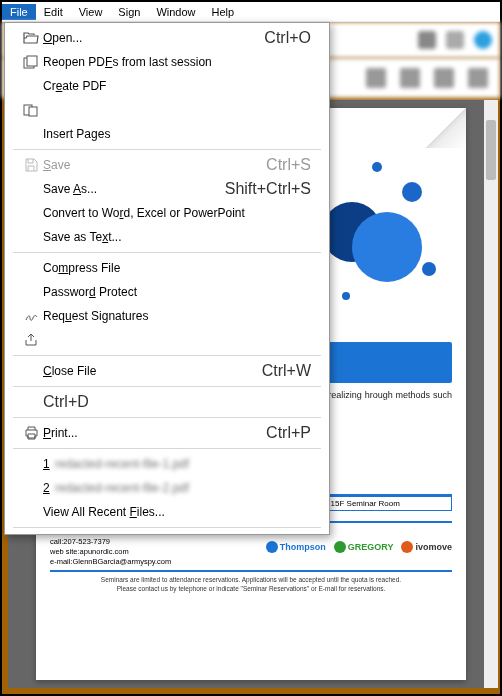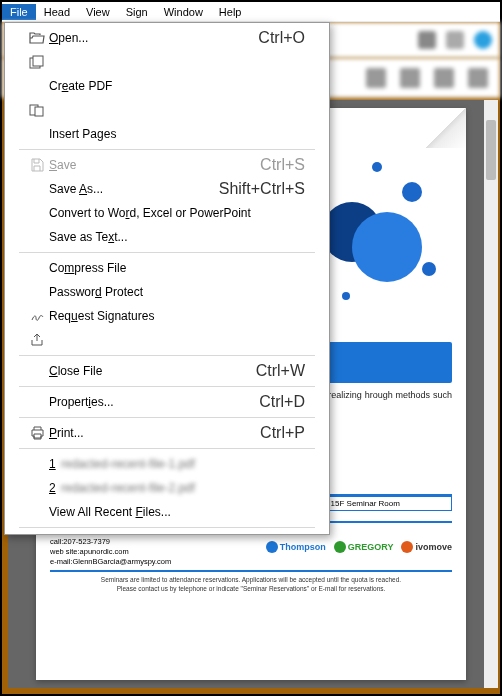--- a/index.html
+++ b/index.html
@@ -36,40 +36,40 @@
   .venue-row { display: flex; gap: 8px; margin-top: 8px; }
   .venue { flex: 1; border: 1px solid #1b74d4; border-top: 3px solid #1b74d4; padding: 2px 4px; font-size: 8px; position:relative; }
   .contact-row { display: flex; align-items: center; margin-top: 10px; border-top: 2px solid #1b74d4; border-bottom: 2px solid #1b74d4; padding: 4px 0; gap:6px; }
   .contact { font-size: 7.5px; line-height: 1.3; flex:1; }
   .contact .hd { color: #1b74d4; font-weight: bold; }
   .sponsors { display: flex; gap: 8px; align-items: flex-start; font-size: 9px; font-weight: bold; }
   .sponsors .sp { display:flex; align-items:center; gap:2px; }
   .sponsors .sp .ico { width:12px; height:12px; border-radius:50%; }
   .footnote { font-size: 6.5px; text-align: center; color: #333; margin-top: 4px; line-height:1.3; }
   
-  .dropdown { position: absolute; top: 20px; left: 2px; width: 326px; background: #fff; border: 1px solid #999; box-shadow: 2px 3px 8px rgba(0,0,0,.35); z-index: 100; padding: 3px 12px; }
+  .dropdown { position: absolute; top: 20px; left: 2px; width: 326px; background: #fff; border: 1px solid #999; box-shadow: 2px 3px 8px rgba(0,0,0,.35); z-index: 100; padding: 3px 6px; }
   .dropdown .row { display: flex; align-items: center; height: 24px; padding: 0 12px 0 8px; font-size: 12px; color: #000; cursor: default; }
   .dropdown .row.disabled { color: #9a9a9a; }
   .dropdown .row .icon-slot { width: 24px; display: flex; justify-content: center; color: #555; }
   .dropdown .row.disabled .icon-slot { color:#bbb;}
   .dropdown .row .label { flex: 1; }
   .dropdown .row .label .ul { text-decoration: underline; }
   .dropdown .row .shortcut { color: #333; font-size: 16px; }
   .dropdown .row.disabled .shortcut { color:#9a9a9a; }
   .dropdown .sep { height: 1px; background: #d8d8d8; margin: 3px 2px; }
   .dropdown .row.recent .label { filter: blur(2px); color:#777; }
   .highlight-box { position: absolute; border: 2px solid #e00000; border-radius: 6px; pointer-events: none; }
 </style>
 </head>
 <body>
 
 <div class="window">
   <div class="menubar">
     <div class="mitem active">File</div>
-    <div class="mitem">Head</div>
+    <div class="mitem">Edit</div>
     <div class="mitem">View</div>
     <div class="mitem">Sign</div>
     <div class="mitem">Window</div>
     <div class="mitem">Help</div>
   </div>
 
   <div class="toolbar1">
     <div class="ticon"></div>
     <div class="ticon bell"></div>
     <div class="ticon avatar"></div>
@@ -152,20 +152,21 @@
       <span class="label"><span></span><span class="ul">O</span><span>pen...</span></span>
       <span class="shortcut">Ctrl+O</span>
     </div>
     <div class="row">
       <span class="icon-slot">
           <svg width="16" height="14" viewBox="0 0 16 14">
             <rect x="1" y="3" width="10" height="10" fill="none" stroke="currentColor"></rect>
             <rect x="4" y="1" width="10" height="10" fill="#fff" stroke="currentColor"></rect>
           </svg>
         </span>
+      <span class="label"><span>Reopen PD</span><span class="ul">F</span><span>s from last session</span></span>
     </div>
     <div class="row">
       <span class="icon-slot"></span>
       <span class="label"><span>Cr</span><span class="ul">e</span><span>ate PDF</span></span>
     </div>
     <div class="row">
       <span class="icon-slot">
           <svg width="16" height="14" viewBox="0 0 16 14">
             <rect x="1" y="2" width="8" height="10" fill="none" stroke="currentColor"></rect>
             <rect x="6" y="4" width="8" height="9" fill="#fff" stroke="currentColor"></rect>
@@ -225,21 +226,20 @@
     </div>
     <div class="sep"></div>
     <div class="row">
       <span class="icon-slot"></span>
       <span class="label"><span></span><span class="ul">C</span><span>lose File</span></span>
       <span class="shortcut">Ctrl+W</span>
     </div>
     <div class="sep"></div>
     <div class="row">
       <span class="icon-slot"></span>
-      <span class="label"><span>Propert</span><span class="ul">i</span><span>es...</span></span>
       <span class="shortcut">Ctrl+D</span>
     </div>
     <div class="sep"></div>
     <div class="row">
       <span class="icon-slot">
           <svg width="15" height="14" viewBox="0 0 15 14">
             <path fill="none" stroke="currentColor" d="M4 4V1h7v3M2 4h11v6h-2v3H4v-3H2zM4 8h7v4H4z"></path>
           </svg>
         </span>
       <span class="label"><span></span><span class="ul">P</span><span>rint...</span></span>

